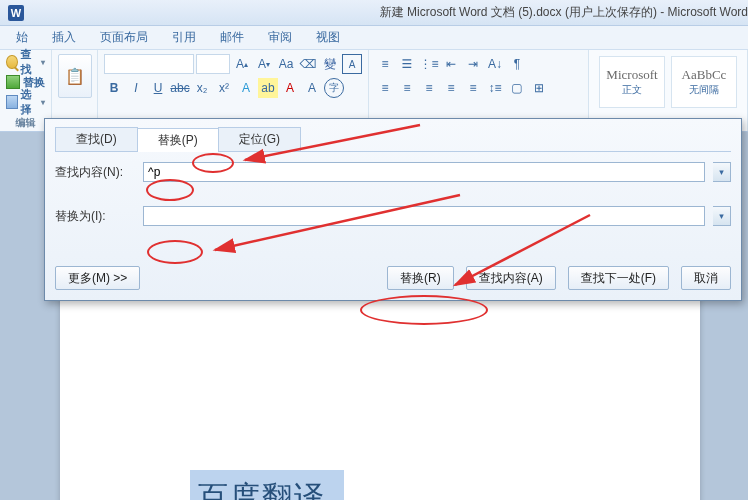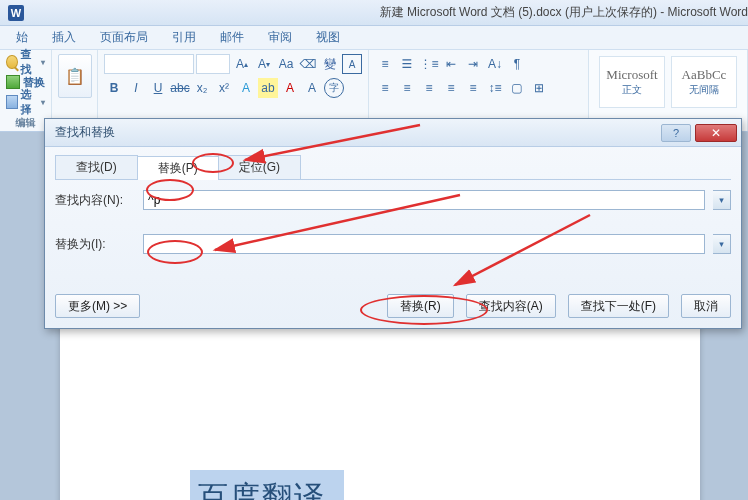--- a/index.html
+++ b/index.html
@@ -183,27 +183,20 @@
     <div class="page-content">
       <div class="highlight-block">
         <div class="cn-line">百度翻译</div>
         
       </div>
     </div>
   </div>
 </div>
 
 <div class="dialog">
-  <div class="dlg-title">
-    <span>查找和替换</span>
-    <div class="dlg-btns">
-      <div class="dlg-help">?</div>
-      <div class="dlg-close">✕</div>
-    </div>
-  </div>
   <div class="dlg-body">
     <div class="tabs">
       <div class="tab">查找(D)</div>
       <div class="tab active">替换(P)</div>
       <div class="tab">定位(G)</div>
     </div>
     <div class="form-row">
       <span class="form-label">查找内容(N):</span>
       <input class="text-input" value="^p" style="">
       <div class="dd-btn">▾</div>

